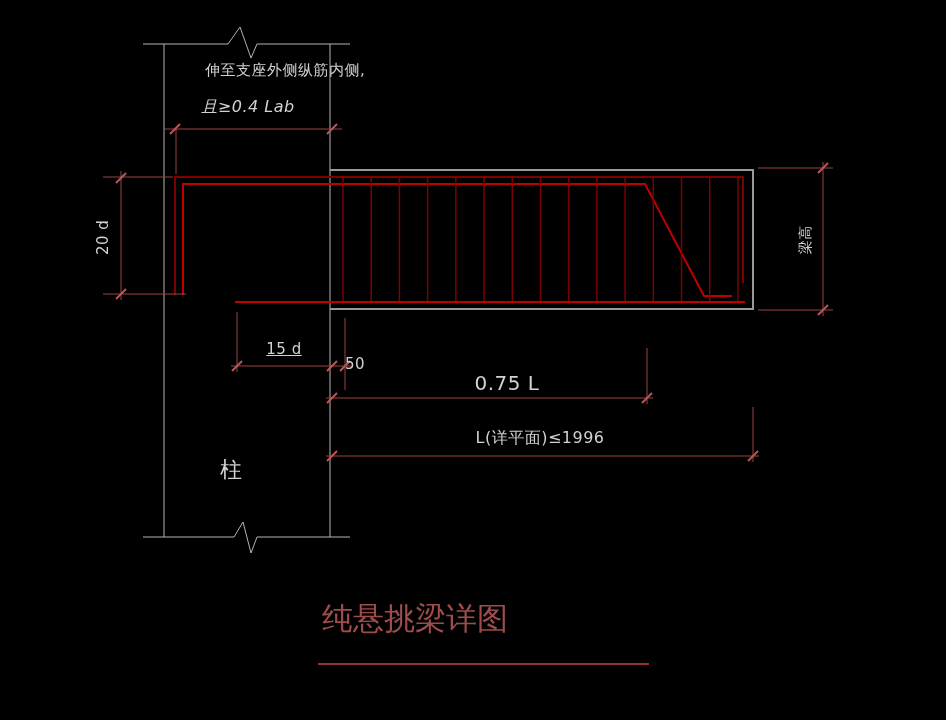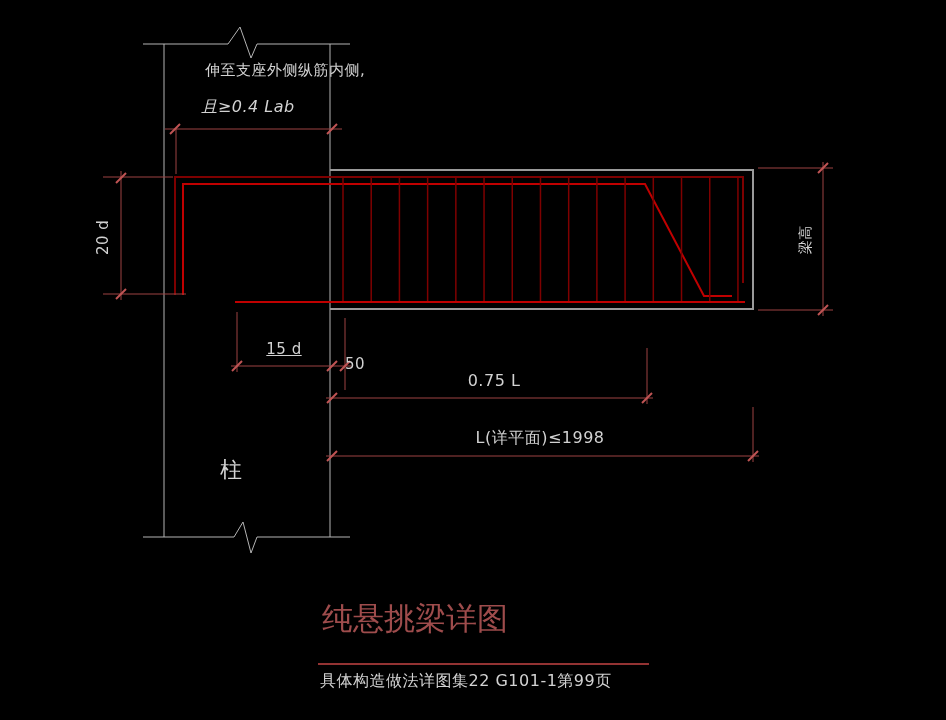--- a/index.html
+++ b/index.html
@@ -120,24 +120,23 @@
     </g>
   </svg>
 
   <div class="t center" style="left:166px;top:61px;width:140px;margin-left:39px;">伸至支座外侧纵筋内侧,</div>
   <div class="t center" style="left:166px;top:97px;width:164px;font-size:16px;font-style:italic;">且≥0.4 Lab</div>
 
   <div class="t center rot" style="left:73px;top:228px;width:60px;">20 d</div>
 
   <div class="t center" style="left:244px;top:340px;width:80px;text-decoration:underline;">15 d</div>
   <div class="t center" style="left:340px;top:355px;width:30px;">50</div>
-  <div class="t center" style="left:434px;top:371px;width:120px;font-size:16px;">0.75 L</div>
-  <div class="t center" style="left:440px;top:428px;width:200px;font-size:16px;">L(详平面)≤1998</div>
+  <div class="t center" style="left:447px;top:371px;width:120px;font-size:20px;">0.75 L</div>
+  <div class="t center" style="left:440px;top:428px;width:200px;font-size:16px;">L(详平面)≤1996</div>
 
   <div class="t center rot" style="left:776px;top:231px;width:60px;font-size:14px;">梁高</div>
 
   <div class="t" style="left:220px;top:456px;font-size:22px;">柱</div>
 
   <div class="title-text">纯悬挑梁详图</div>
   <div class="title-underline"></div>
-  <div class="subtitle-text">具体构造做法详图集22 G101-1第99页</div>
 
 </div>
 
 </body></html>

